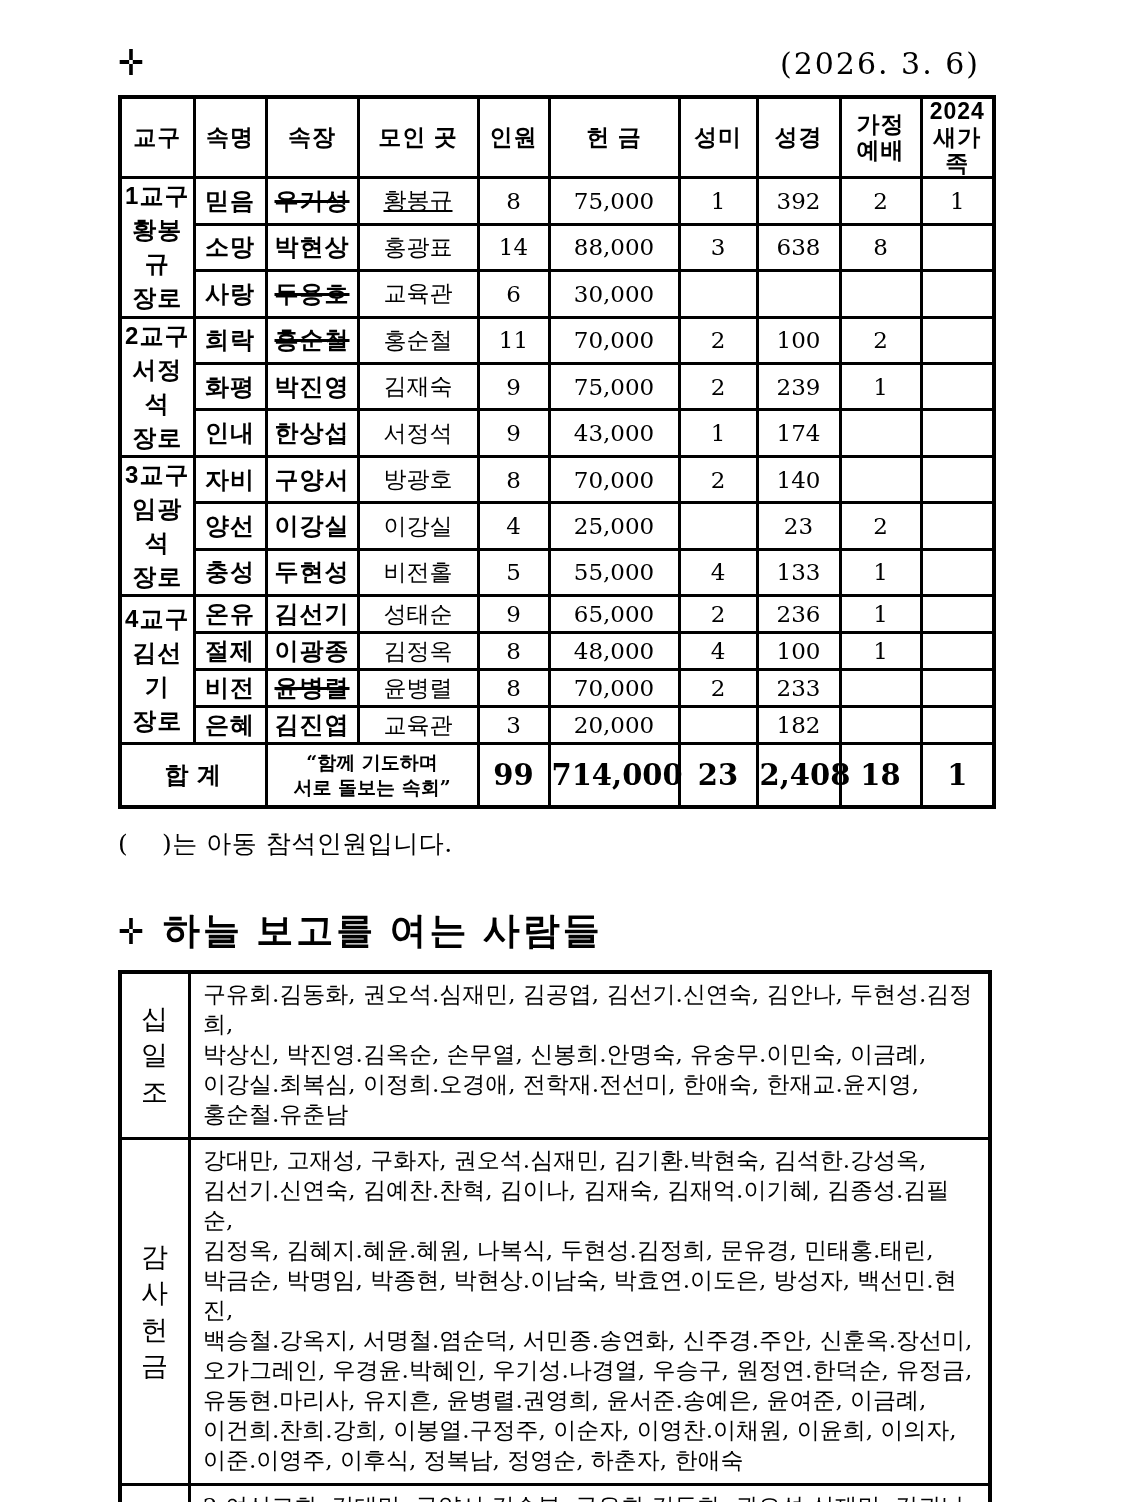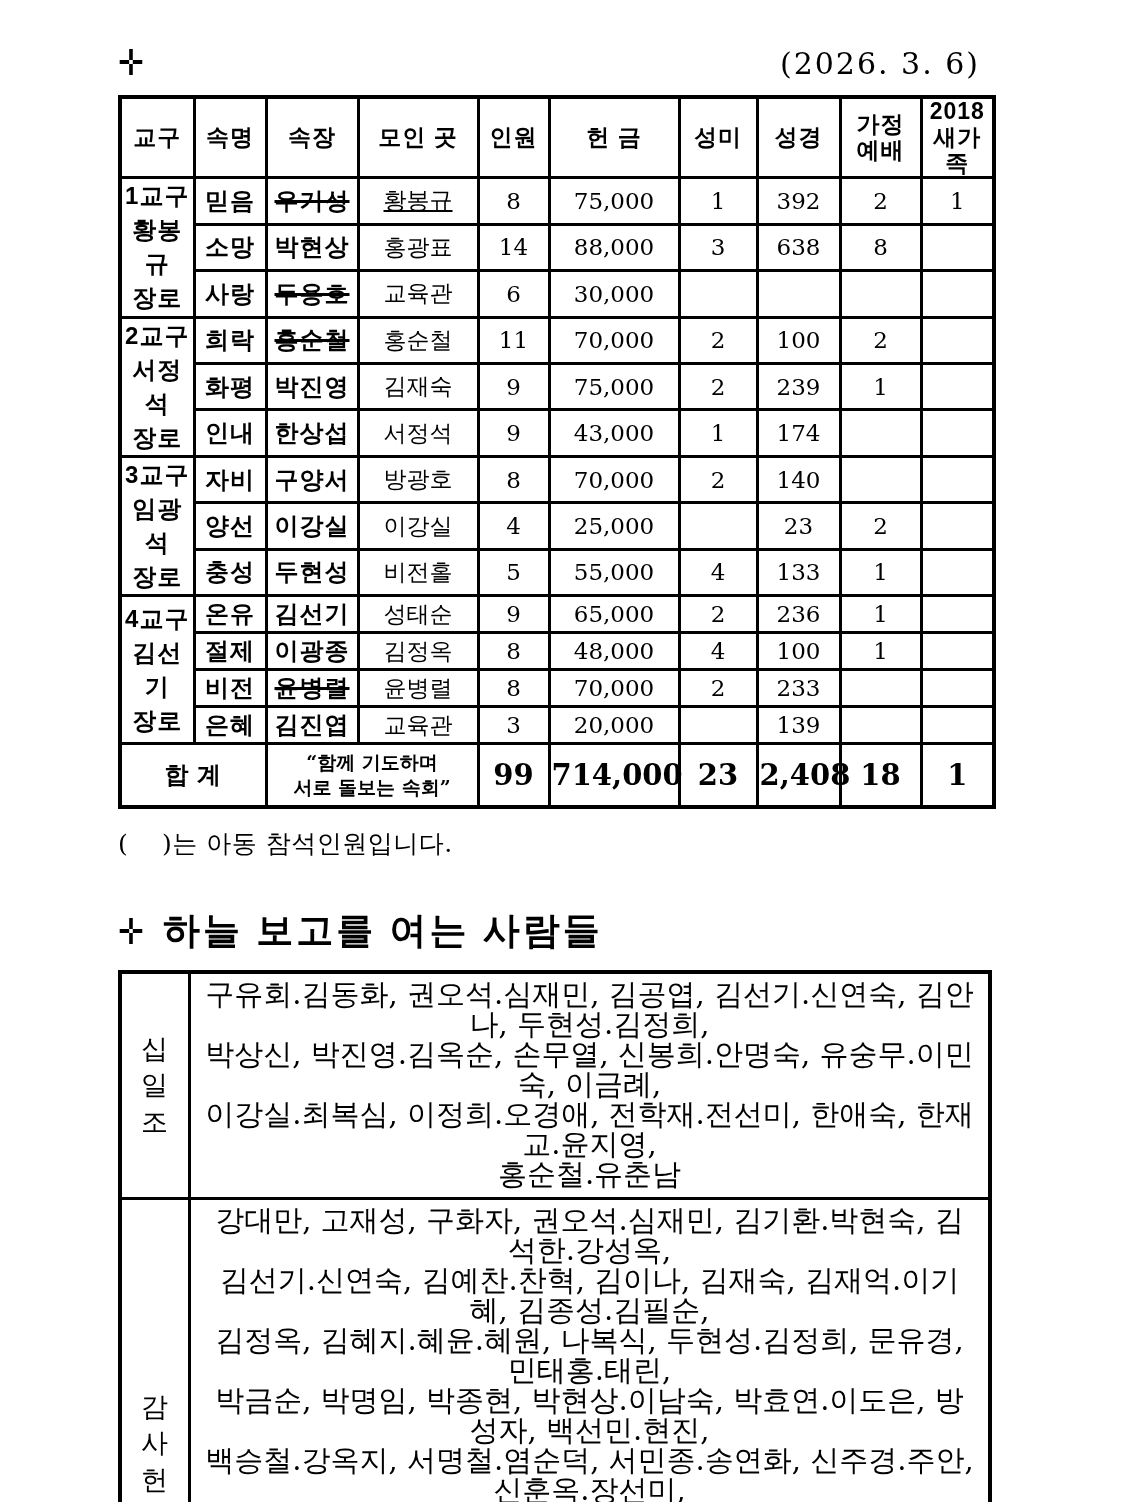--- a/index.html
+++ b/index.html
@@ -41,22 +41,22 @@
 
   
   .sec2 { margin-top:46px; }
   table.t2 { border-collapse:collapse; table-layout:fixed; width:874px; margin-top:14px; border:4px solid #000; }
   .t2 td { border:3px solid #000; vertical-align:middle; }
   .t2 .lbl {
     width:64px; text-align:center; font-size:27px; line-height:1.35;
     white-space:pre-line; letter-spacing:1px;
   }
   .t2 .txt {
-    font-size:29px; line-height:30px; white-space:pre-line;
-    padding:5px 12px 8px 12px; vertical-align:top;text-align:center;
+    font-size:23px; line-height:30px; white-space:pre-line;
+    padding:5px 12px 8px 12px; vertical-align:top;
   }
 </style>
 </head>
 <body>
 
 <div class="page">
   <div class="content">
 
     <div class="sec-head">
       <div class="sec-title">
@@ -83,21 +83,21 @@
         <th>교구</th>
         <th>속명</th>
         <th>속장</th>
         <th>모인 곳</th>
         <th>인원</th>
         <th>헌 금</th>
         <th>성미</th>
         <th>성경</th>
         <th>가정
 예배</th>
-        <th>2018
+        <th>2024
 새가족</th>
       </tr>
 
       <tr>
         <td class="b district" rowspan="3">1교구
 황봉규
 장로</td>
         <td class="b">믿음</td>
         <td class="b strike">우기성</td>
         <td class="s uline">황봉규</td>
@@ -241,21 +241,21 @@
         <td class="s"></td>
         <td class="s"></td>
       </tr>
       <tr>
         <td class="b">은혜</td>
         <td class="b">김진엽</td>
         <td class="s">교육관</td>
         <td class="s">3</td>
         <td class="s">20,000</td>
         <td class="s"></td>
-        <td class="s">139</td>
+        <td class="s">182</td>
         <td class="s"></td>
         <td class="s"></td>
       </tr>
 
       <tr class="total-row">
         <td class="b" colspan="2">합   계</td>
         <td class="s motto" colspan="2">“함께 기도하며
 서로 돌보는 속회”</td>
         <td class="tnum">99</td>
         <td class="tnum">714,000</td>

